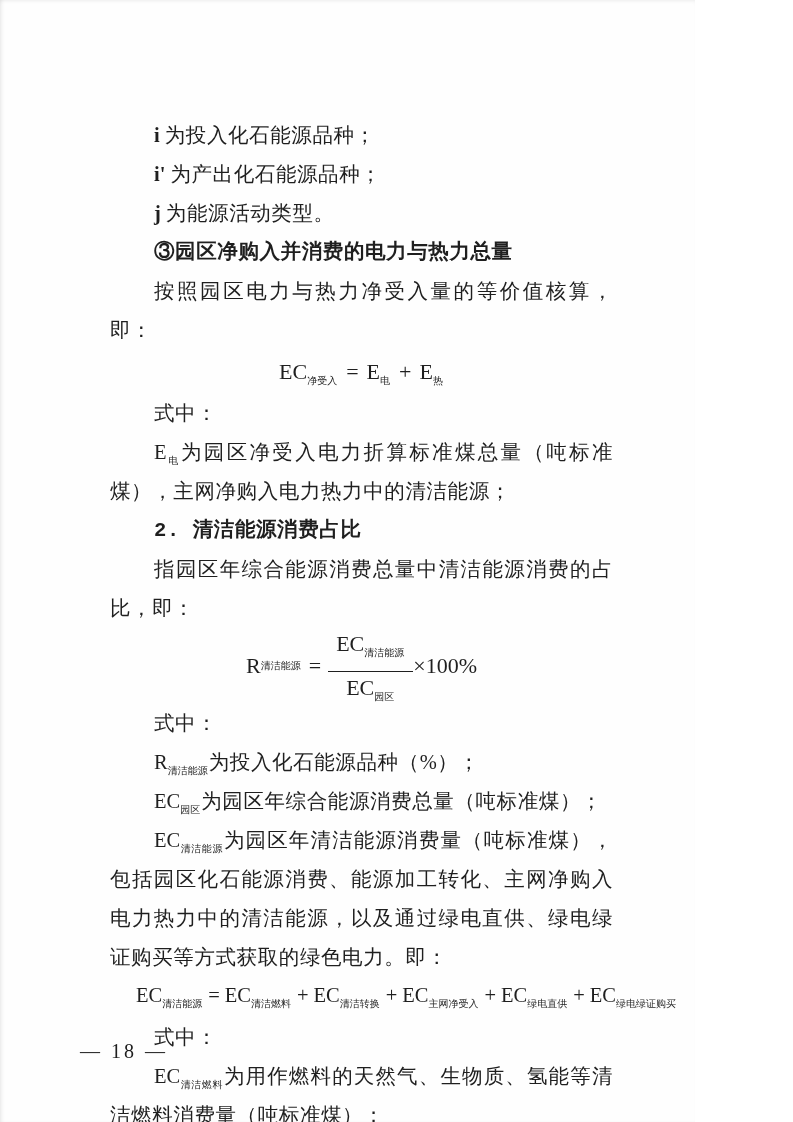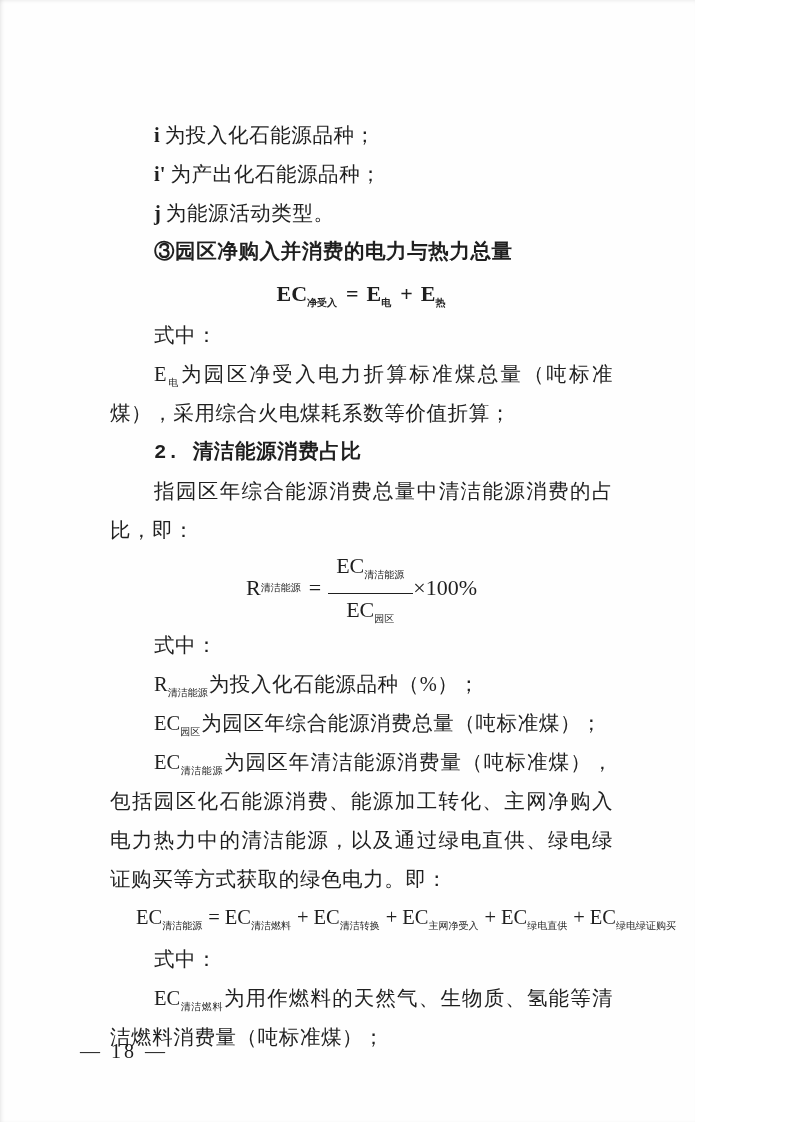--- a/index.html
+++ b/index.html
@@ -44,21 +44,20 @@
     line-height: 1;
     margin-right: 1px;
   }
   .formula {
     margin: 0;
     text-align: center;
     font-size: 22px;
     letter-spacing: 0;
     line-height: 44px;
     white-space: nowrap;
-    font-weight: bold;
   }
   .formula .op { margin: 0 8px; }
   .formula-frac {
     margin: 2px 0 2px 0;
     height: 72px;
     display: flex;
     justify-content: center;
     align-items: center;
     font-size: 22px;
     letter-spacing: 0;
@@ -101,26 +100,27 @@
 <div class="page">
 
   <p class="line indent"><span class="lead var">i</span><span>为投入化石能源品种；</span></p>
 
   <p class="line indent"><span class="lead var">i'</span><span>为产出化石能源品种；</span></p>
 
   <p class="line indent"><span class="lead var">j</span><span>为能源活动类型。</span></p>
 
   <p class="line indent head">③园区净购入并消费的电力与热力总量</p>
 
+  <p class="line indent">按照园区电力与热力净受入量的等价值核算，即：</p>
 
   <p class="formula"><span class="var">EC</span><sub class="ss">净受入</sub><span class="op">=</span><span class="var">E</span><sub class="ss">电</sub><span class="op">+</span><span class="var">E</span><sub class="ss">热</sub></p>
 
   <p class="line indent">式中：</p>
 
-  <p class="line indent"><span class="var">E</span><sub class="ss">电</sub><span>为园区净受入电力折算标准煤总量（吨标准煤），采用综合火电煤耗系数等价值折算；</span></p>
+  <p class="line indent"><span class="var">E</span><sub class="ss">电</sub><span>为园区净受入电力折算标准煤总量（吨标准煤），主网净购入电力热力中的清洁能源；</span></p>
 
 
   <p class="line indent head">2. 清洁能源消费占比</p>
 
   <p class="line indent">指园区年综合能源消费总量中清洁能源消费的占比，即：</p>
 
   <div class="formula-frac">
       <span class="var">R</span>
       <sub class="ss">清洁能源</sub>
       <span class="op">=</span>

